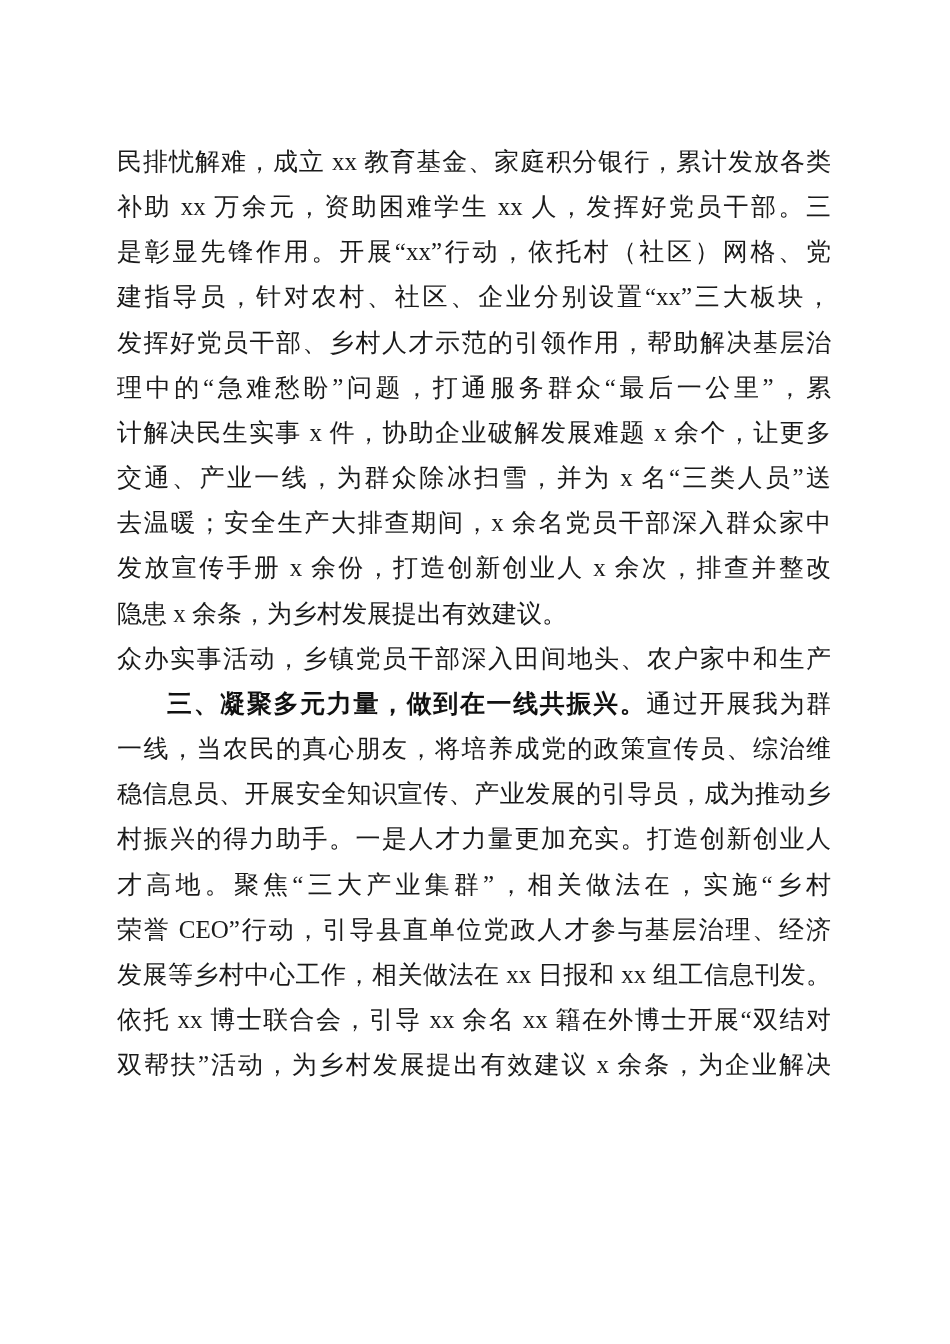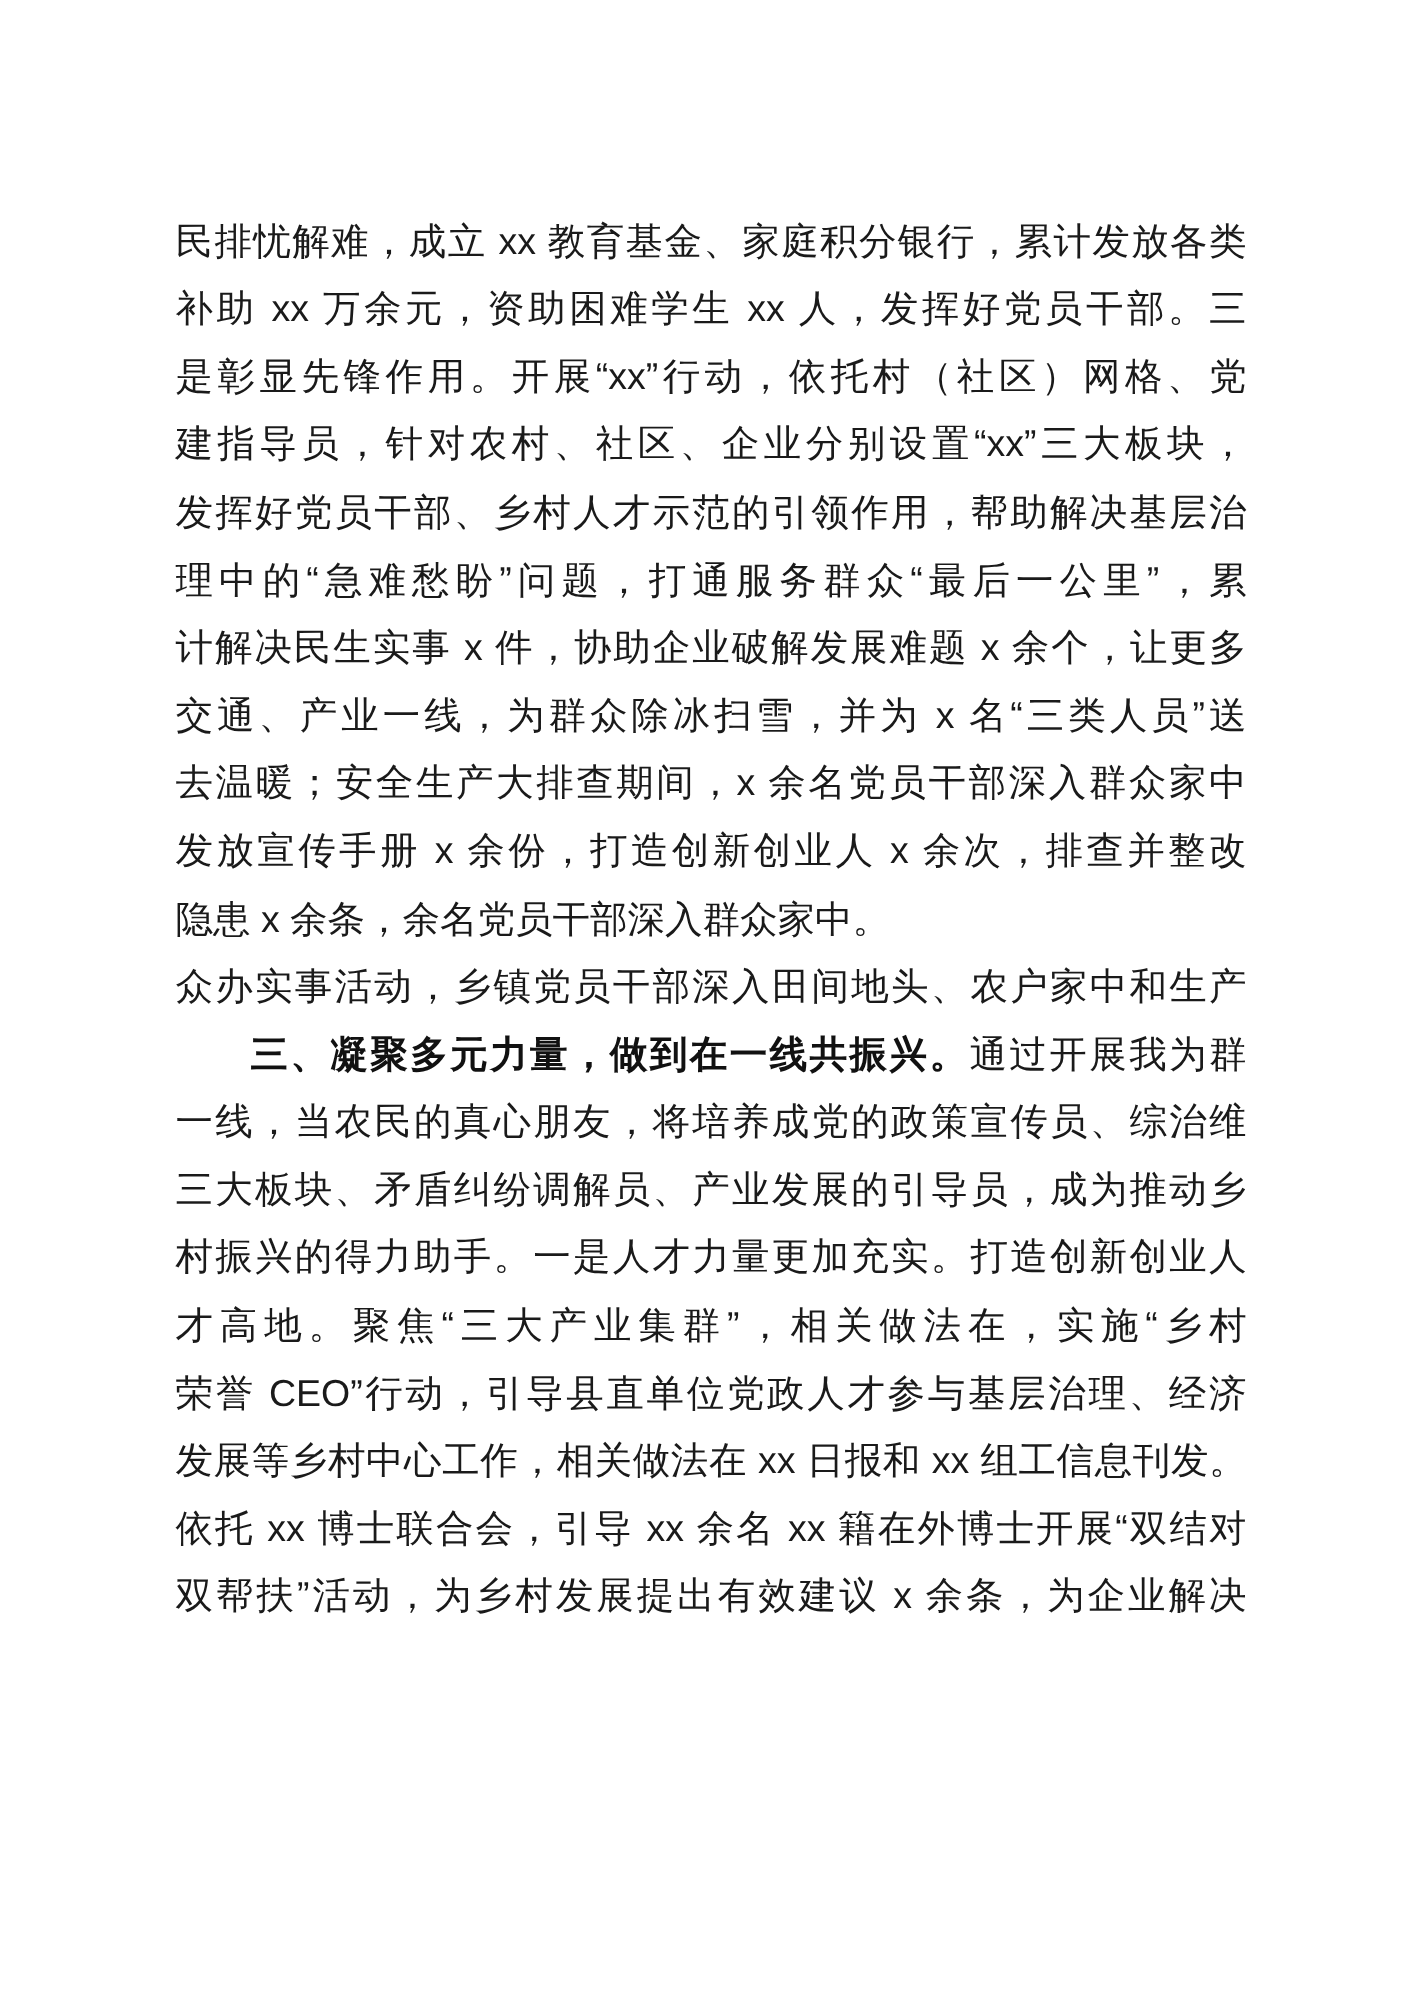--- a/index.html
+++ b/index.html
@@ -6,21 +6,21 @@
     margin: 0;
     padding: 0;
     background: #ffffff;
   }
   .page {
     position: relative;
     width: 842px;
     height: 1344px;
     background: #ffffff;
     overflow: hidden;
-    font-family: Liberation Sans, sans-serif;
+    font-family: Liberation Serif, serif;
   }
   .text-block {
     position: absolute;
     left: 117px;
     top: 139px;
     width: 714px;
     color: #1a1a1a;
     font-size: 25px;
     line-height: 45.15px;
     font-weight: 400;
@@ -50,25 +50,25 @@
       <div class="line"><span class="">民排忧解难，成立 xx 教育基金、家庭积分银行，累计发放各类</span></div>
       <div class="line"><span class="">补助 xx 万余元，资助困难学生 xx 人，发挥好党员干部。三</span></div>
       <div class="line"><span class="">是彰显先锋作用。开展“xx”行动，依托村（社区）网格、党</span></div>
       <div class="line"><span class="">建指导员，针对农村、社区、企业分别设置“xx”三大板块，</span></div>
       <div class="line"><span class="">发挥好党员干部、乡村人才示范的引领作用，帮助解决基层治</span></div>
       <div class="line"><span class="">理中的“急难愁盼”问题，打通服务群众“最后一公里”，累</span></div>
       <div class="line"><span class="">计解决民生实事 x 件，协助企业破解发展难题 x 余个，让更多</span></div>
       <div class="line"><span class="">交通、产业一线，为群众除冰扫雪，并为 x 名“三类人员”送</span></div>
       <div class="line"><span class="">去温暖；安全生产大排查期间，x 余名党员干部深入群众家中</span></div>
       <div class="line"><span class="">发放宣传手册 x 余份，打造创新创业人 x 余次，排查并整改</span></div>
-      <div class="line para-end"><span class="">隐患 x 余条，余名党员干部深入群众家中。</span></div>
+      <div class="line para-end"><span class="">隐患 x 余条，为乡村发展提出有效建议。</span></div>
       <div class="line"><span class="">众办实事活动，乡镇党员干部深入田间地头、农户家中和生产</span></div>
       <div class="line indent"><span class="bold">三、凝聚多元力量，做到在一线共振兴。</span><span class="">通过开展我为群</span></div>
       <div class="line"><span class="">一线，当农民的真心朋友，将培养成党的政策宣传员、综治维</span></div>
-      <div class="line"><span class="">三大板块、矛盾纠纷调解员、产业发展的引导员，成为推动乡</span></div>
+      <div class="line"><span class="">稳信息员、开展安全知识宣传、产业发展的引导员，成为推动乡</span></div>
       <div class="line"><span class="">村振兴的得力助手。一是人才力量更加充实。打造创新创业人</span></div>
       <div class="line"><span class="">才高地。聚焦“三大产业集群”，相关做法在，实施“乡村</span></div>
       <div class="line"><span class="">荣誉 CEO”行动，引导县直单位党政人才参与基层治理、经济</span></div>
       <div class="line"><span class="">发展等乡村中心工作，相关做法在 xx 日报和 xx 组工信息刊发。</span></div>
       <div class="line"><span class="">依托 xx 博士联合会，引导 xx 余名 xx 籍在外博士开展“双结对</span></div>
       <div class="line"><span class="">双帮扶”活动，为乡村发展提出有效建议 x 余条，为企业解决</span></div>
     </div>
 </div>
 
 </body></html>

